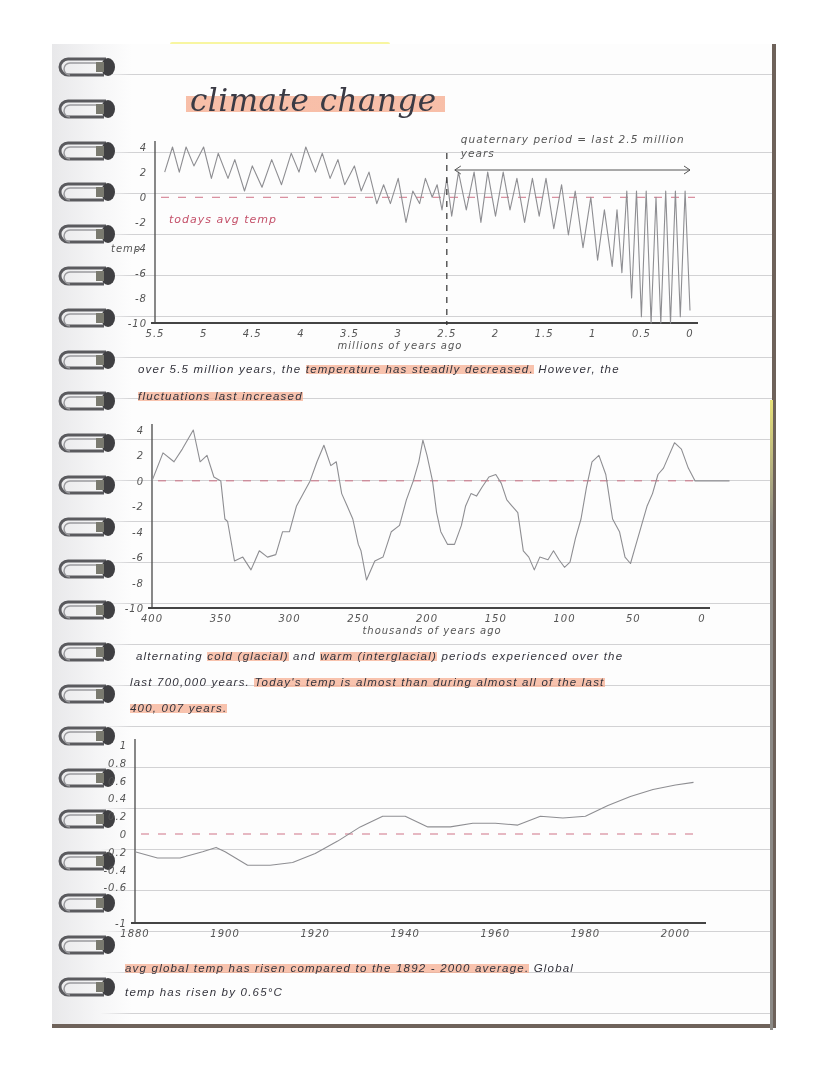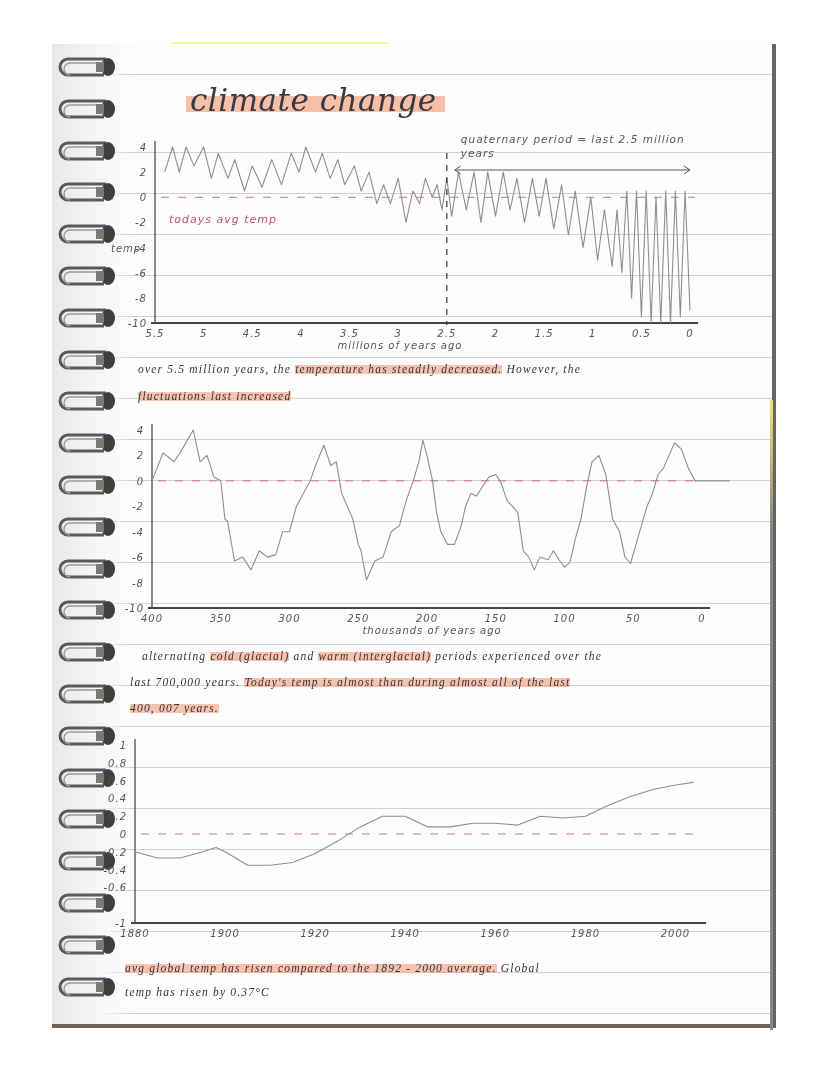--- a/index.html
+++ b/index.html
@@ -9,21 +9,21 @@
   .page{position:absolute;left:52px;top:44px;width:720px;height:980px;background:#fdfdfd;overflow:hidden;
         background-image:repeating-linear-gradient(to bottom, transparent 0px, transparent 40px, #d2d2d4 40px, #d2d2d4 41px);
         background-position:0 68px;}
   .page::after{content:"";position:absolute;left:0;top:0;width:80px;height:100%;background:linear-gradient(to right,#e8e8ea,#f6f6f7 60%,rgba(255,255,255,0));}
   .right-edge{position:absolute;left:770px;top:400px;width:3px;height:630px;background:linear-gradient(#e8e27a,#8c8a86 20%,#8c8a86);}
   .rings{position:absolute;left:54px;top:54px;width:70px;height:960px;z-index:3;}
   .ring{position:absolute;left:0;width:62px;height:26px;}
   .ring svg{width:62px;height:26px;display:block;}
   .title{position:absolute;left:142px;top:82px;z-index:4;font-family:"DejaVu Serif",serif;font-style:italic;font-size:31px;color:#3a3a44;letter-spacing:.5px;}
   .title .hl{background:linear-gradient(to bottom,transparent 38%,rgba(246,170,140,.75) 38%,rgba(246,170,140,.75) 82%,transparent 82%);padding:0 8px 0 4px;margin-left:44px;}
-  .hand{font-family:Liberation Serif, serif;font-style:italic;color:#33333c;letter-spacing:1.2px;}
+  .hand{font-family:Liberation Sans, sans-serif;font-style:italic;color:#33333c;letter-spacing:1.2px;}
   .note{position:absolute;z-index:4;font-size:11.5px;}
   .hl{background:linear-gradient(to bottom,transparent 15%,rgba(246,170,140,.7) 15%,rgba(246,170,140,.7) 90%,transparent 90%);}
   .chart{position:absolute;z-index:4;}
   .chart svg{overflow:visible;display:block;}
   .tick{font-family:"DejaVu Sans",sans-serif;font-style:italic;font-size:10px;fill:#555;letter-spacing:1px;}
   .ann-red{font-family:"DejaVu Sans",sans-serif;font-style:italic;font-size:11px;fill:#c4516a;letter-spacing:1px;}
   .ann{font-family:"DejaVu Sans",sans-serif;font-style:italic;font-size:10.5px;fill:#555;letter-spacing:1px;}
 </style>
 </head>
 <body>
@@ -287,21 +287,21 @@
       <text x="383.75" y="202" text-anchor="middle" class="tick">150</text>
       <text x="452.5" y="202" text-anchor="middle" class="tick">100</text>
       <text x="521.25" y="202" text-anchor="middle" class="tick">50</text>
       <text x="590" y="202" text-anchor="middle" class="tick">0</text>
       <text x="320" y="214" text-anchor="middle" class="tick">thousands of years ago</text>
       <line x1="46" y1="60.85714285714286" x2="590" y2="60.85714285714286" stroke="#c4516a" stroke-width="1" stroke-dasharray="8 9" opacity="0.8"></line>
       <polyline points="40.0,60.9 51.0,32.9 62.0,41.8 70.3,29.1 81.3,10.0 88.1,41.8 95.0,35.4 101.9,57.0 108.8,60.9 112.9,99.0 115.6,101.5 122.5,141.0 130.8,137.1 139.0,149.9 147.3,130.8 155.5,137.1 163.8,134.6 170.6,111.7 177.5,111.7 184.4,86.3 191.3,73.6 198.1,60.9 205.0,41.8 211.9,25.3 218.8,45.6 224.3,41.8 229.7,73.6 235.3,86.3 240.8,99.0 246.3,124.4 249.0,130.8 254.5,160.0 262.8,141.0 271.0,137.1 279.3,111.7 287.5,105.4 294.4,79.9 301.3,60.9 306.8,41.8 310.9,20.2 315.0,35.4 320.5,60.9 324.6,92.6 328.8,111.7 335.6,124.4 342.5,124.4 349.4,105.4 353.5,86.3 359.0,73.6 364.5,76.1 370.0,67.2 376.9,57.0 383.8,54.5 389.3,63.4 394.8,79.9 400.3,86.3 405.8,92.6 411.3,130.8 416.8,137.1 422.3,149.9 427.8,137.1 436.0,139.7 441.5,130.8 447.0,139.7 452.5,147.3 458.0,142.2 463.5,118.1 469.0,99.0 474.5,67.2 480.0,41.8 486.9,35.4 493.8,54.5 500.6,99.0 507.5,111.7 513.0,137.1 518.5,143.5 524.0,124.4 529.5,105.4 535.0,86.3 540.5,73.6 546.0,54.5 551.5,48.1 557.0,35.4 562.5,22.7 569.4,29.1 576.3,48.1 583.1,60.9 590.0,60.9 596.9,60.9 603.8,60.9 610.6,60.9 617.5,60.9" fill="none" stroke="#8e8e92" stroke-width="1.1" stroke-linejoin="round"></polyline>
     </svg>
 </div>
 
-<div class="note hand" style="left:142px;top:650px;">
+<div class="note hand" style="left:136px;top:650px;">
   <span>alternating </span><span class="hl">cold (glacial)</span><span> and </span><span class="hl">warm (interglacial)</span><span> periods experienced over the</span>
 </div>
 <div class="note hand" style="left:130px;top:676px;">
   <span>last 700,000 years. </span><span class="hl">Today's temp is almost than during almost all of the last</span>
 </div>
 <div class="note hand" style="left:130px;top:702px;">
   <span class="hl">400, 007 years.</span>
 </div>
 
 <div class="chart" style="left:110px;top:735px;">
@@ -327,14 +327,14 @@
       <text x="565.48" y="202" text-anchor="middle" class="tick">2000</text>
       <line x1="31" y1="99" x2="585" y2="99" stroke="#c4516a" stroke-width="1" stroke-dasharray="8 9" opacity="0.8"></line>
       <polyline points="25.0,116.8 47.5,123.0 70.0,123.0 92.6,116.8 106.1,112.4 115.1,116.8 137.6,130.2 160.1,130.2 182.6,127.5 205.2,118.6 227.7,106.1 250.2,91.9 272.7,81.2 295.2,81.2 317.8,91.9 340.3,91.9 362.8,88.3 385.3,88.3 407.8,90.1 430.4,81.2 452.9,83.0 475.4,81.2 497.9,70.5 520.4,61.6 543.0,54.5 565.5,50.0 583.5,47.4" fill="none" stroke="#8e8e92" stroke-width="1.1" stroke-linejoin="round"></polyline>
     </svg>
 </div>
 
 <div class="note hand" style="left:125px;top:962px;">
   <span class="hl">avg global temp has risen compared to the 1892 - 2000 average.</span><span> Global</span>
 </div>
 <div class="note hand" style="left:125px;top:986px;">
-  <span>temp has risen by 0.37°C</span>
+  <span>temp has risen by 0.65°C</span>
 </div>
 
 </body></html>

